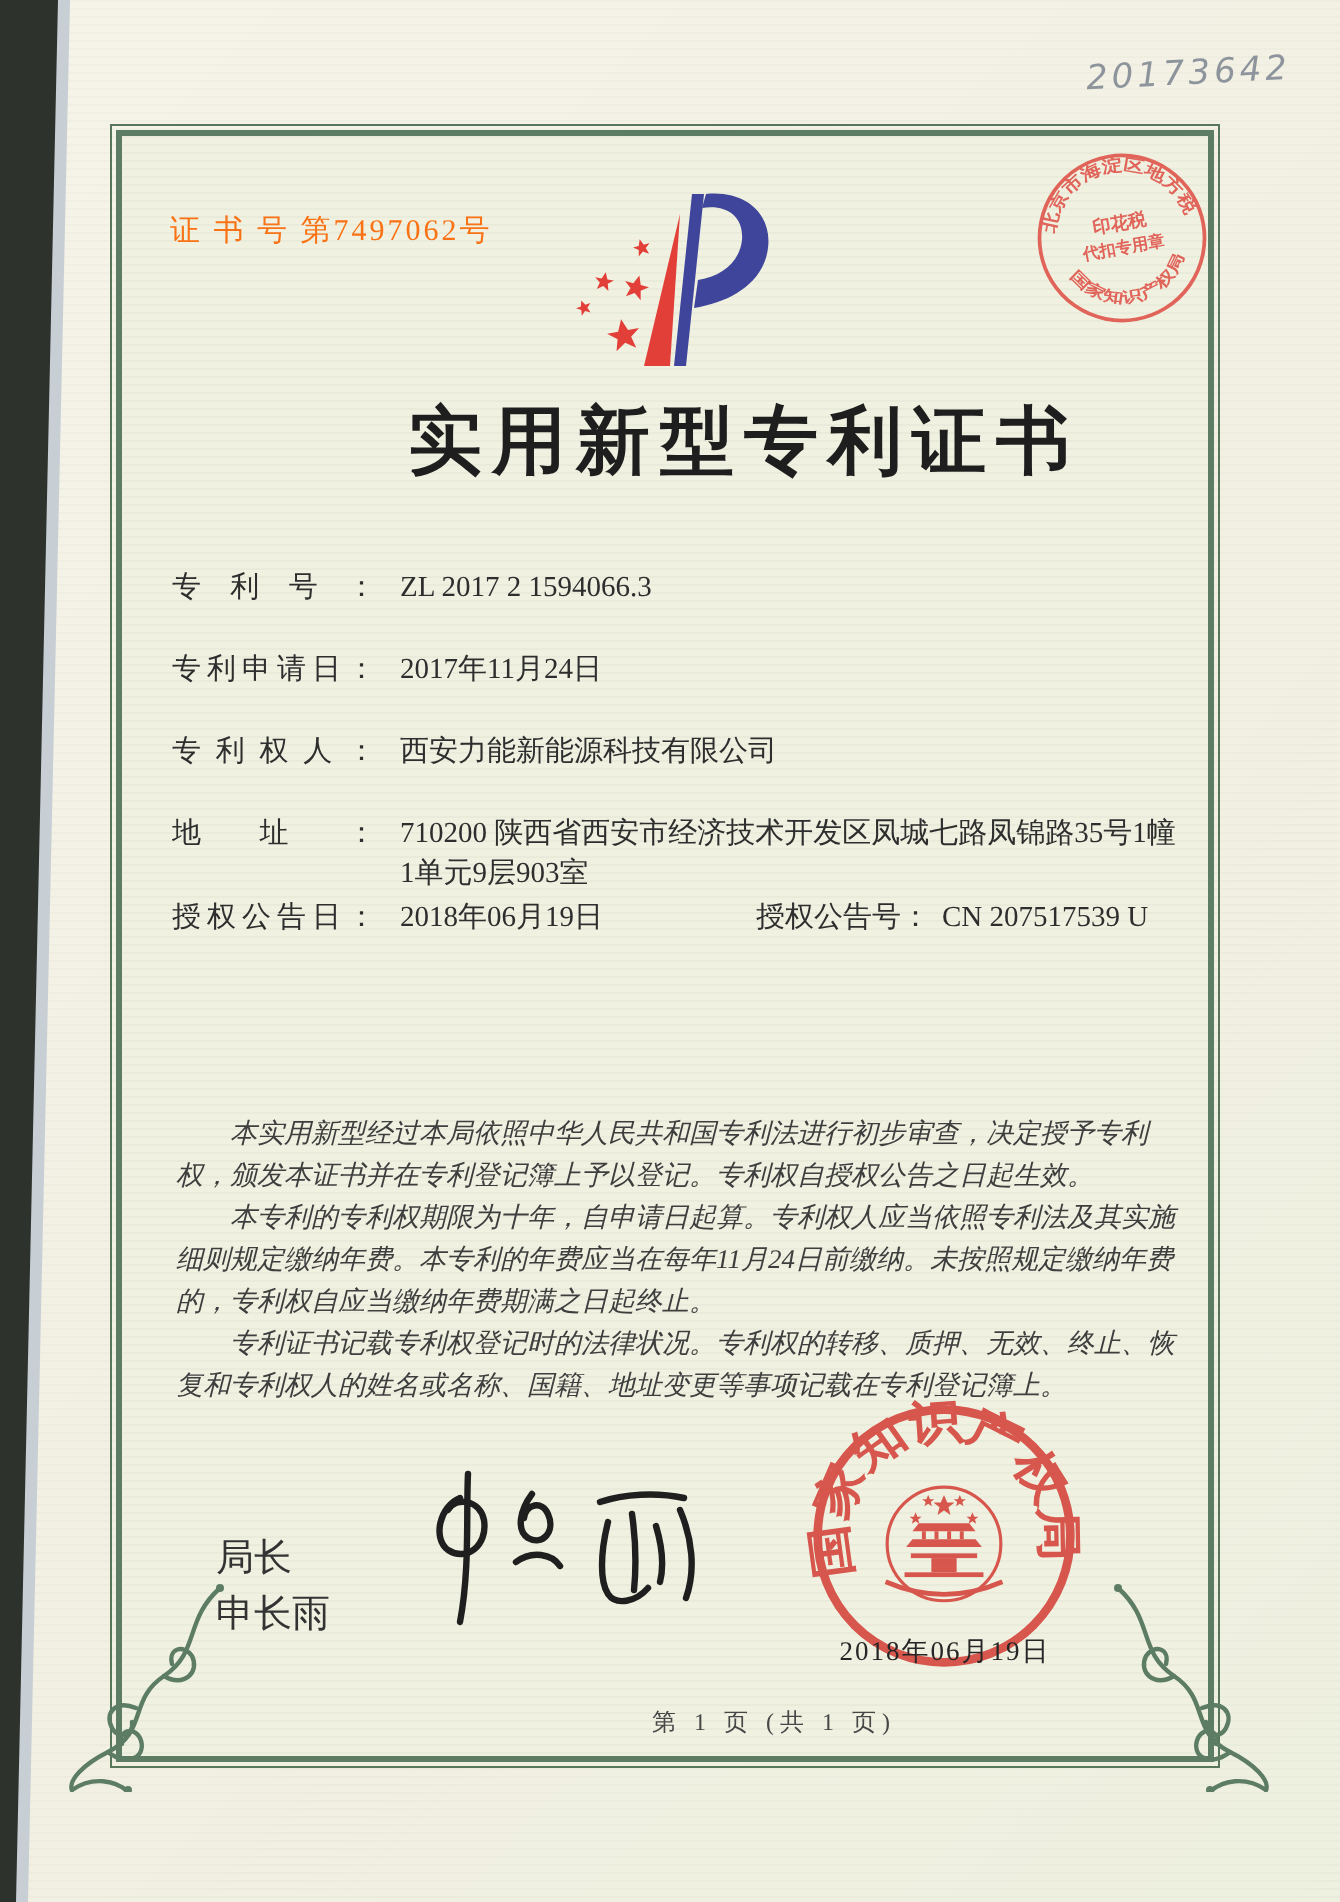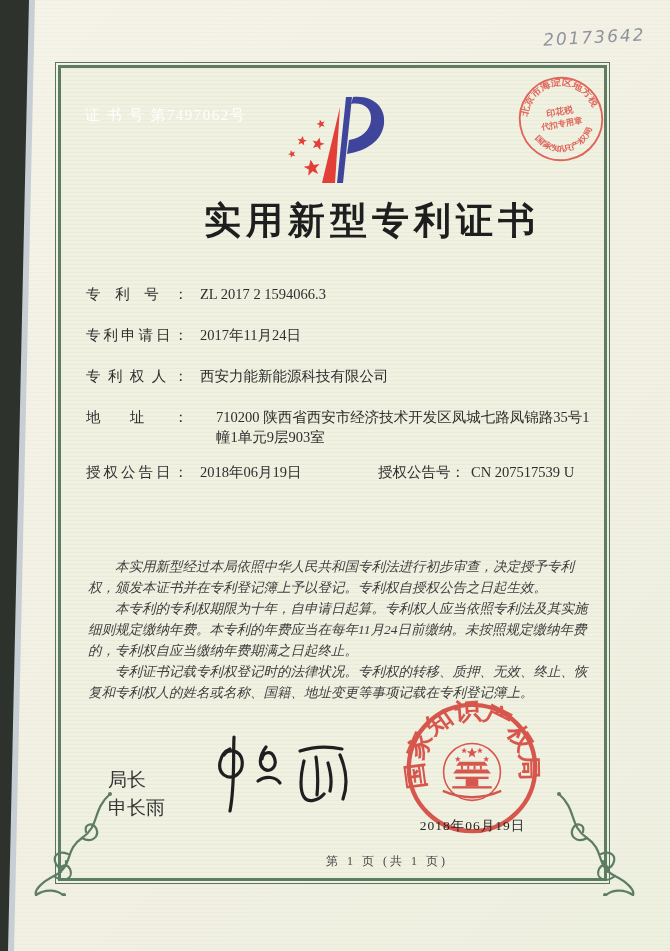--- a/index.html
+++ b/index.html
@@ -29,34 +29,34 @@
     background:
       repeating-linear-gradient(180deg, rgba(120,150,110,0.06) 0 1px, rgba(0,0,0,0) 1px 4px),
       #f0f1e1;
   }
   .orn{position:absolute; z-index:2;}
   .orn path{stroke:#5d7c64; fill:none; stroke-width:2.2; stroke-linecap:round;}
   .orn circle{fill:#5d7c64;}
 
   .cert-no{
     position:absolute; left:85px; top:106px; z-index:2;
-    font-size:15px; letter-spacing:1.5px; color:#ffffff;
+    font-size:15px; letter-spacing:1.5px; color:#f97316;
   }
   .logo{position:absolute; left:277px; top:90px; z-index:2;}
   .title{
     position:absolute; left:55px; top:196px; width:634px; z-index:2;
     text-align:center; font-size:37px; font-weight:bold;
     letter-spacing:5px; color:#1e1e1e;
   }
   .fields{
     position:absolute; left:86px; top:284px; width:505px; z-index:2;
     font-size:14.5px; color:#2e2e2e;
   }
   .f-row{display:flex; margin-bottom:21px; line-height:20px;}
-  .f-row.address{margin-bottom:15px;gap:16px;}
+  .f-row.address{margin-bottom:2px;}
   .f-label{width:102px; flex:none; text-align:justify; text-align-last:justify;}
   .f-value{flex:1; padding-left:12px;}
   .g-value{width:178px; flex:none; padding-left:12px;}
   .g-label2{flex:none;}
   .g-value2{flex:none; padding-left:6px;}
   .paras{
     position:absolute; left:88px; top:556px; width:500px; z-index:2;
     font-size:13.5px; line-height:21px; font-style:italic; color:#3e3e3e;
   }
   .paras p{margin:0; text-indent:2em;}

